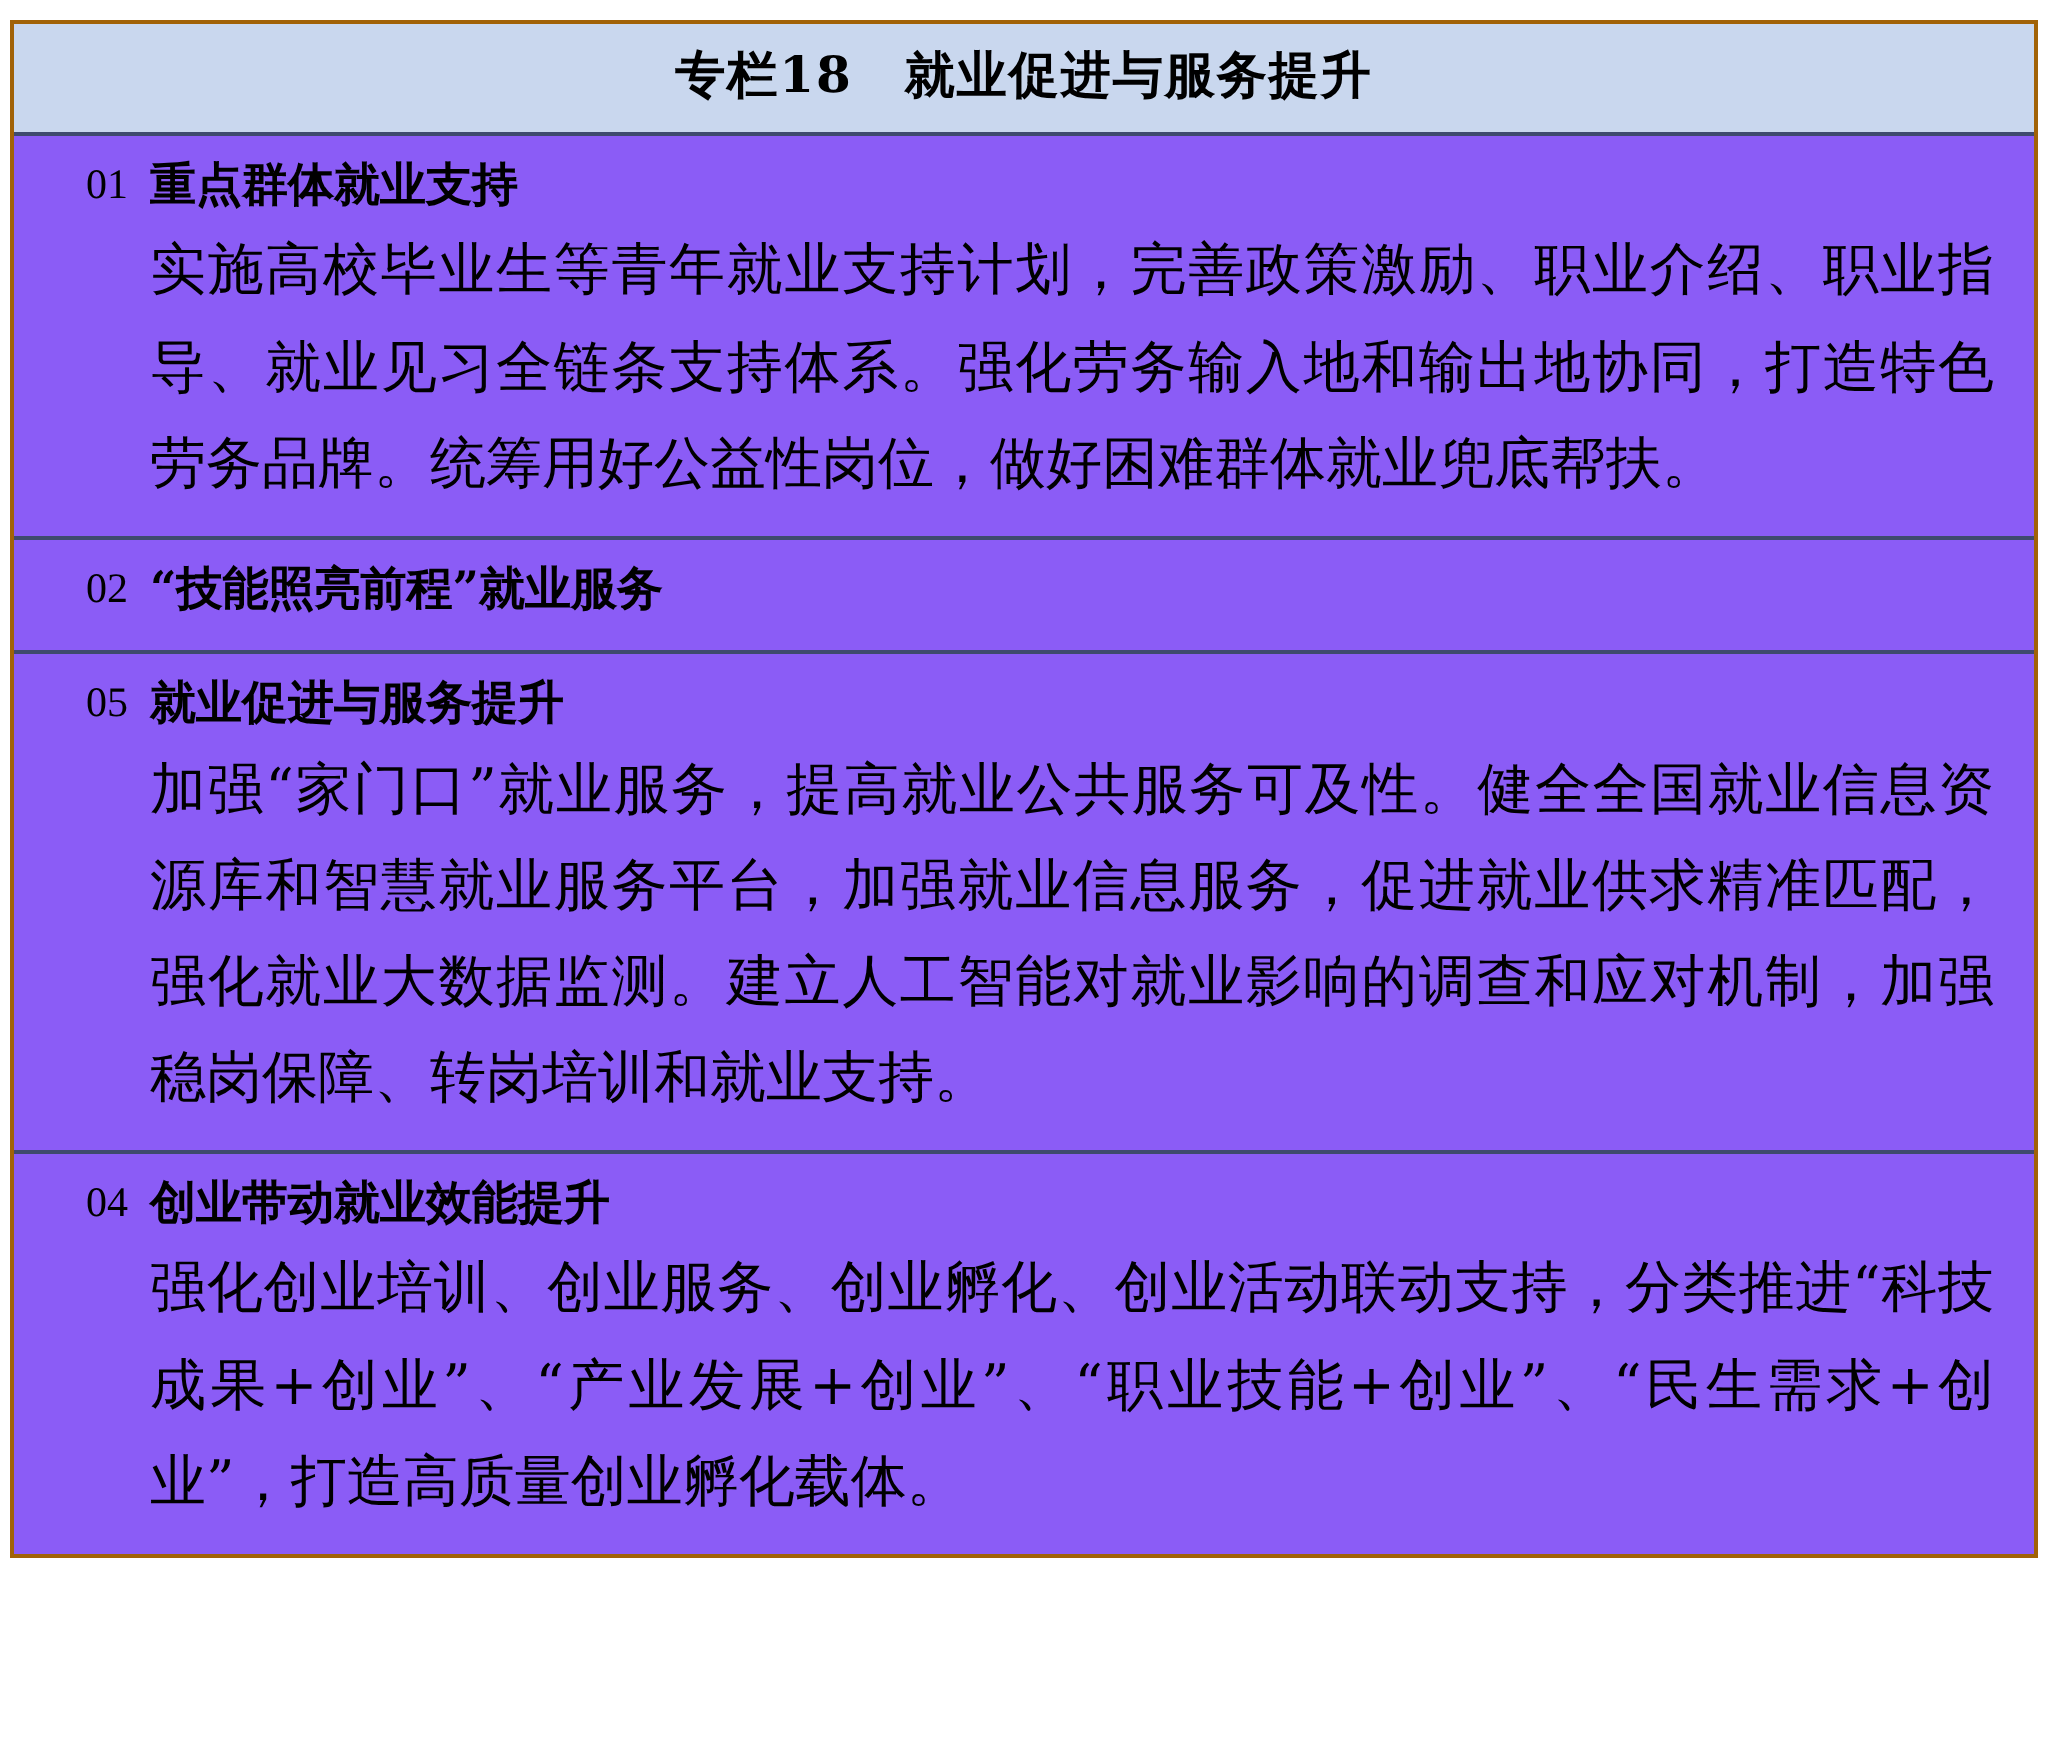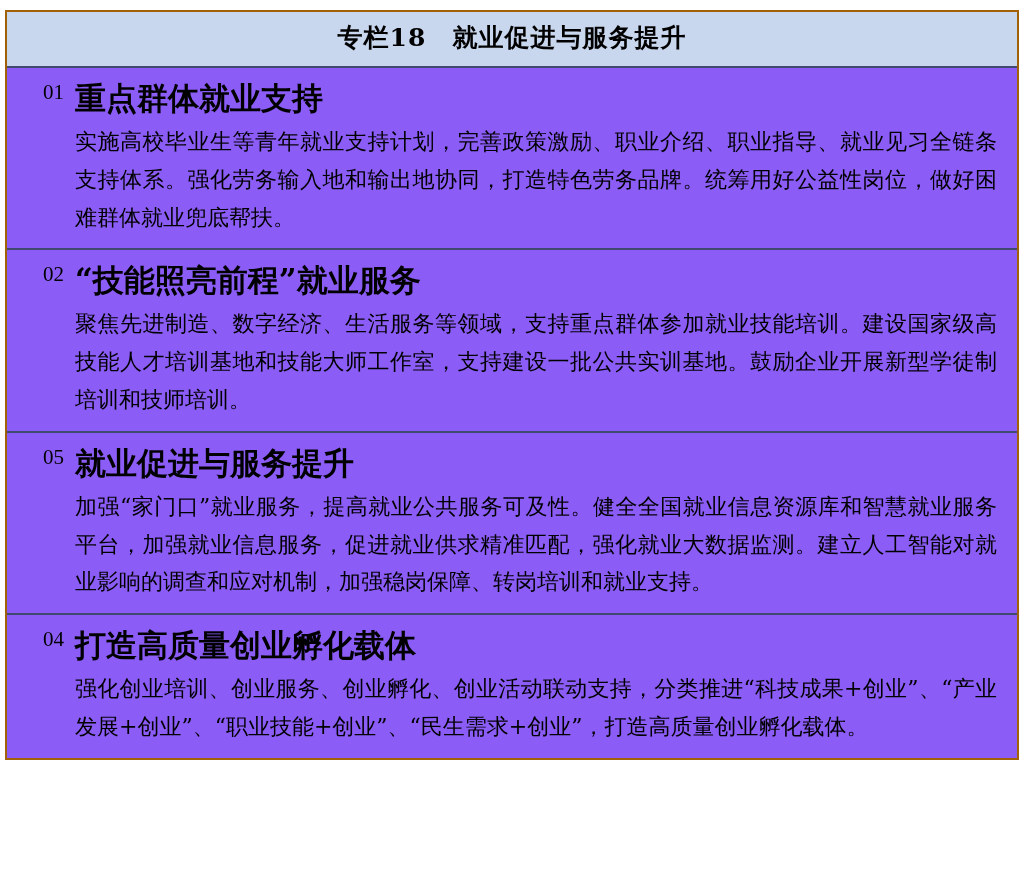--- a/index.html
+++ b/index.html
@@ -51,28 +51,28 @@
     font-family: "Liberation Serif", serif;
     padding-top: 4px;
     text-align: left;
     padding-left: 20px;
     box-sizing: border-box;
   }
   .content {
     flex: 1 1 auto;
   }
   .item-title {
-    font-size: 31px;
+    font-size: 23px;
     font-weight: bold;
     font-family: "DejaVu Serif", "Liberation Serif", serif;
     line-height: 1.45;
     margin-bottom: 2px;
   }
   .item-body {
-    font-size: 22px;
+    font-size: 28px;
     font-family: "DejaVu Serif", "Liberation Serif", serif;
     line-height: 1.72;
     text-align: justify;
     text-justify: inter-ideograph;
     padding-right: 4px;
   }
 </style>
 </head>
 <body>
 
@@ -87,33 +87,32 @@
     <div class="content">
       <div class="item-title">重点群体就业支持</div>
       <div class="item-body">实施高校毕业生等青年就业支持计划，完善政策激励、职业介绍、职业指导、就业见习全链条支持体系。强化劳务输入地和输出地协同，打造特色劳务品牌。统筹用好公益性岗位，做好困难群体就业兜底帮扶。</div>
     </div>
   </div>
 
   <div class="item">
     <div class="num">02</div>
     <div class="content">
       <div class="item-title">“技能照亮前程”就业服务</div>
-      <div class="item-body">聚焦先进制造、数字经济、生活服务等领域，支持重点群体参加就业技能培训。建设国家级高技能人才培训基地和技能大师工作室，支持建设一批公共实训基地。鼓励企业开展新型学徒制培训和技师培训。</div>
     </div>
   </div>
 
   <div class="item">
     <div class="num">05</div>
     <div class="content">
       <div class="item-title">就业促进与服务提升</div>
       <div class="item-body">加强“家门口”就业服务，提高就业公共服务可及性。健全全国就业信息资源库和智慧就业服务平台，加强就业信息服务，促进就业供求精准匹配，强化就业大数据监测。建立人工智能对就业影响的调查和应对机制，加强稳岗保障、转岗培训和就业支持。</div>
     </div>
   </div>
 
   <div class="item">
     <div class="num">04</div>
     <div class="content">
-      <div class="item-title">打造高质量创业孵化载体</div>
+      <div class="item-title">创业带动就业效能提升</div>
       <div class="item-body">强化创业培训、创业服务、创业孵化、创业活动联动支持，分类推进“科技成果+创业”、“产业发展+创业”、“职业技能+创业”、“民生需求+创业”，打造高质量创业孵化载体。</div>
     </div>
   </div>
 
 </div>
 
 </body></html>

